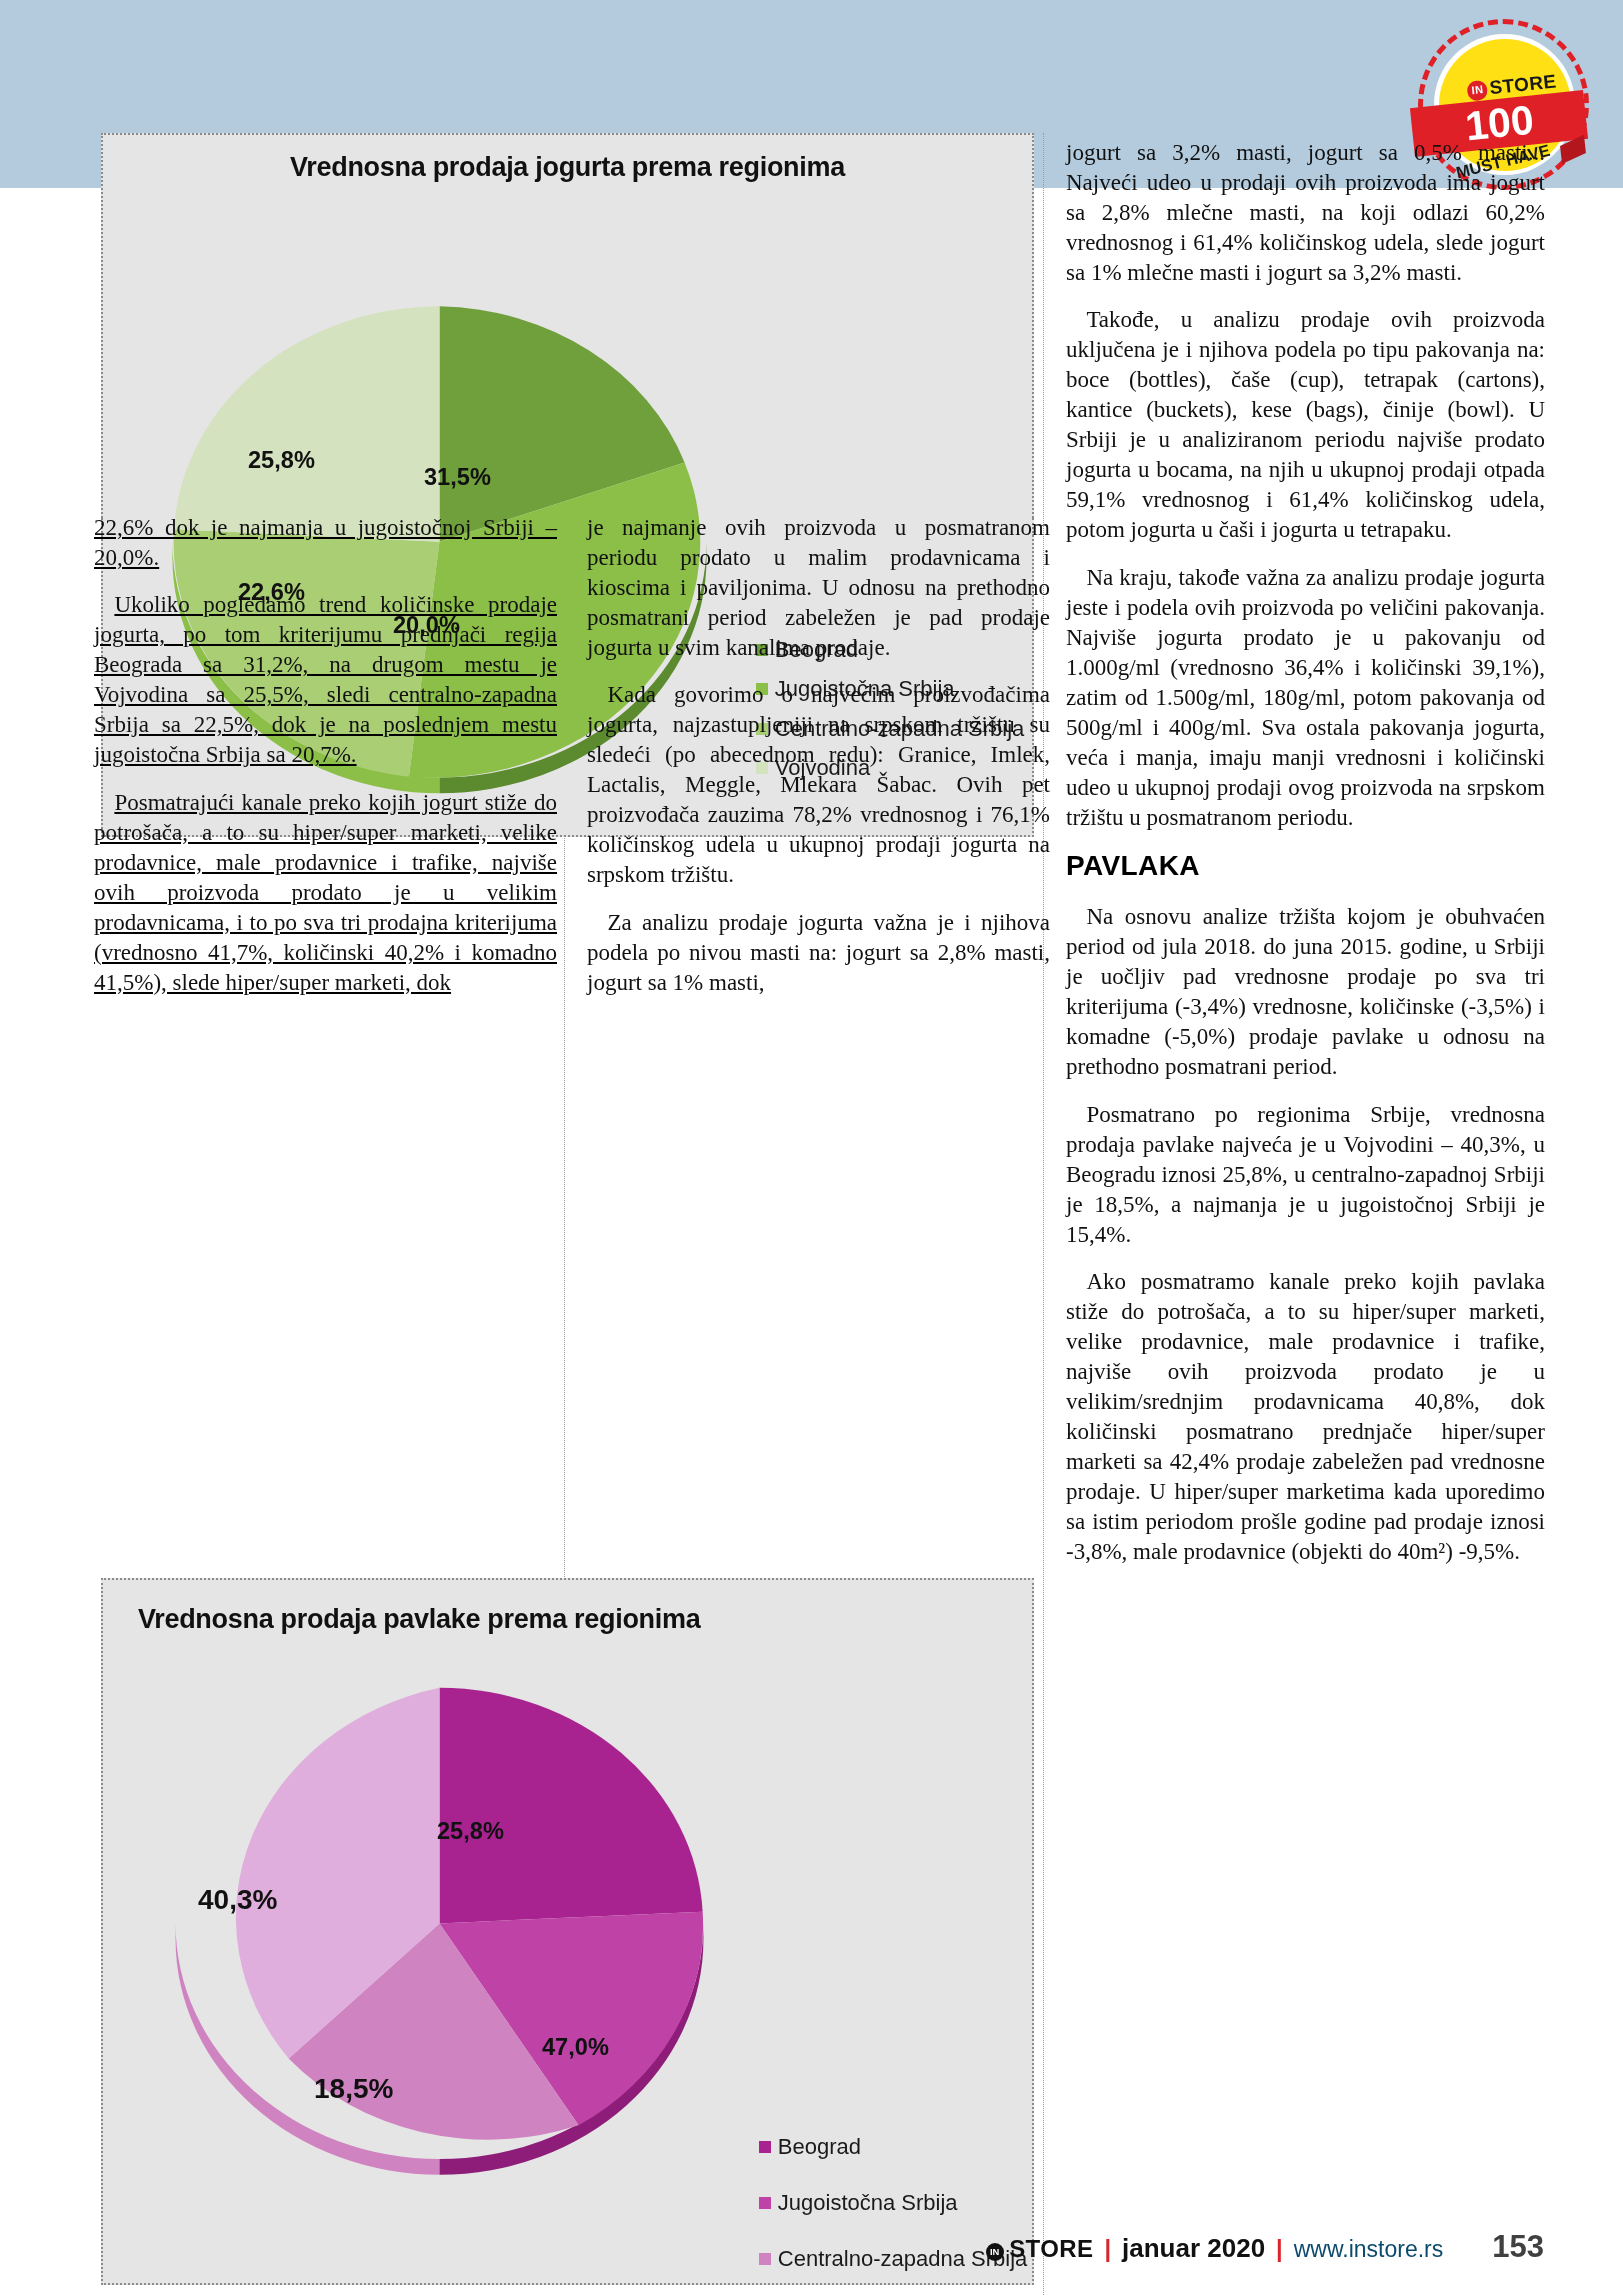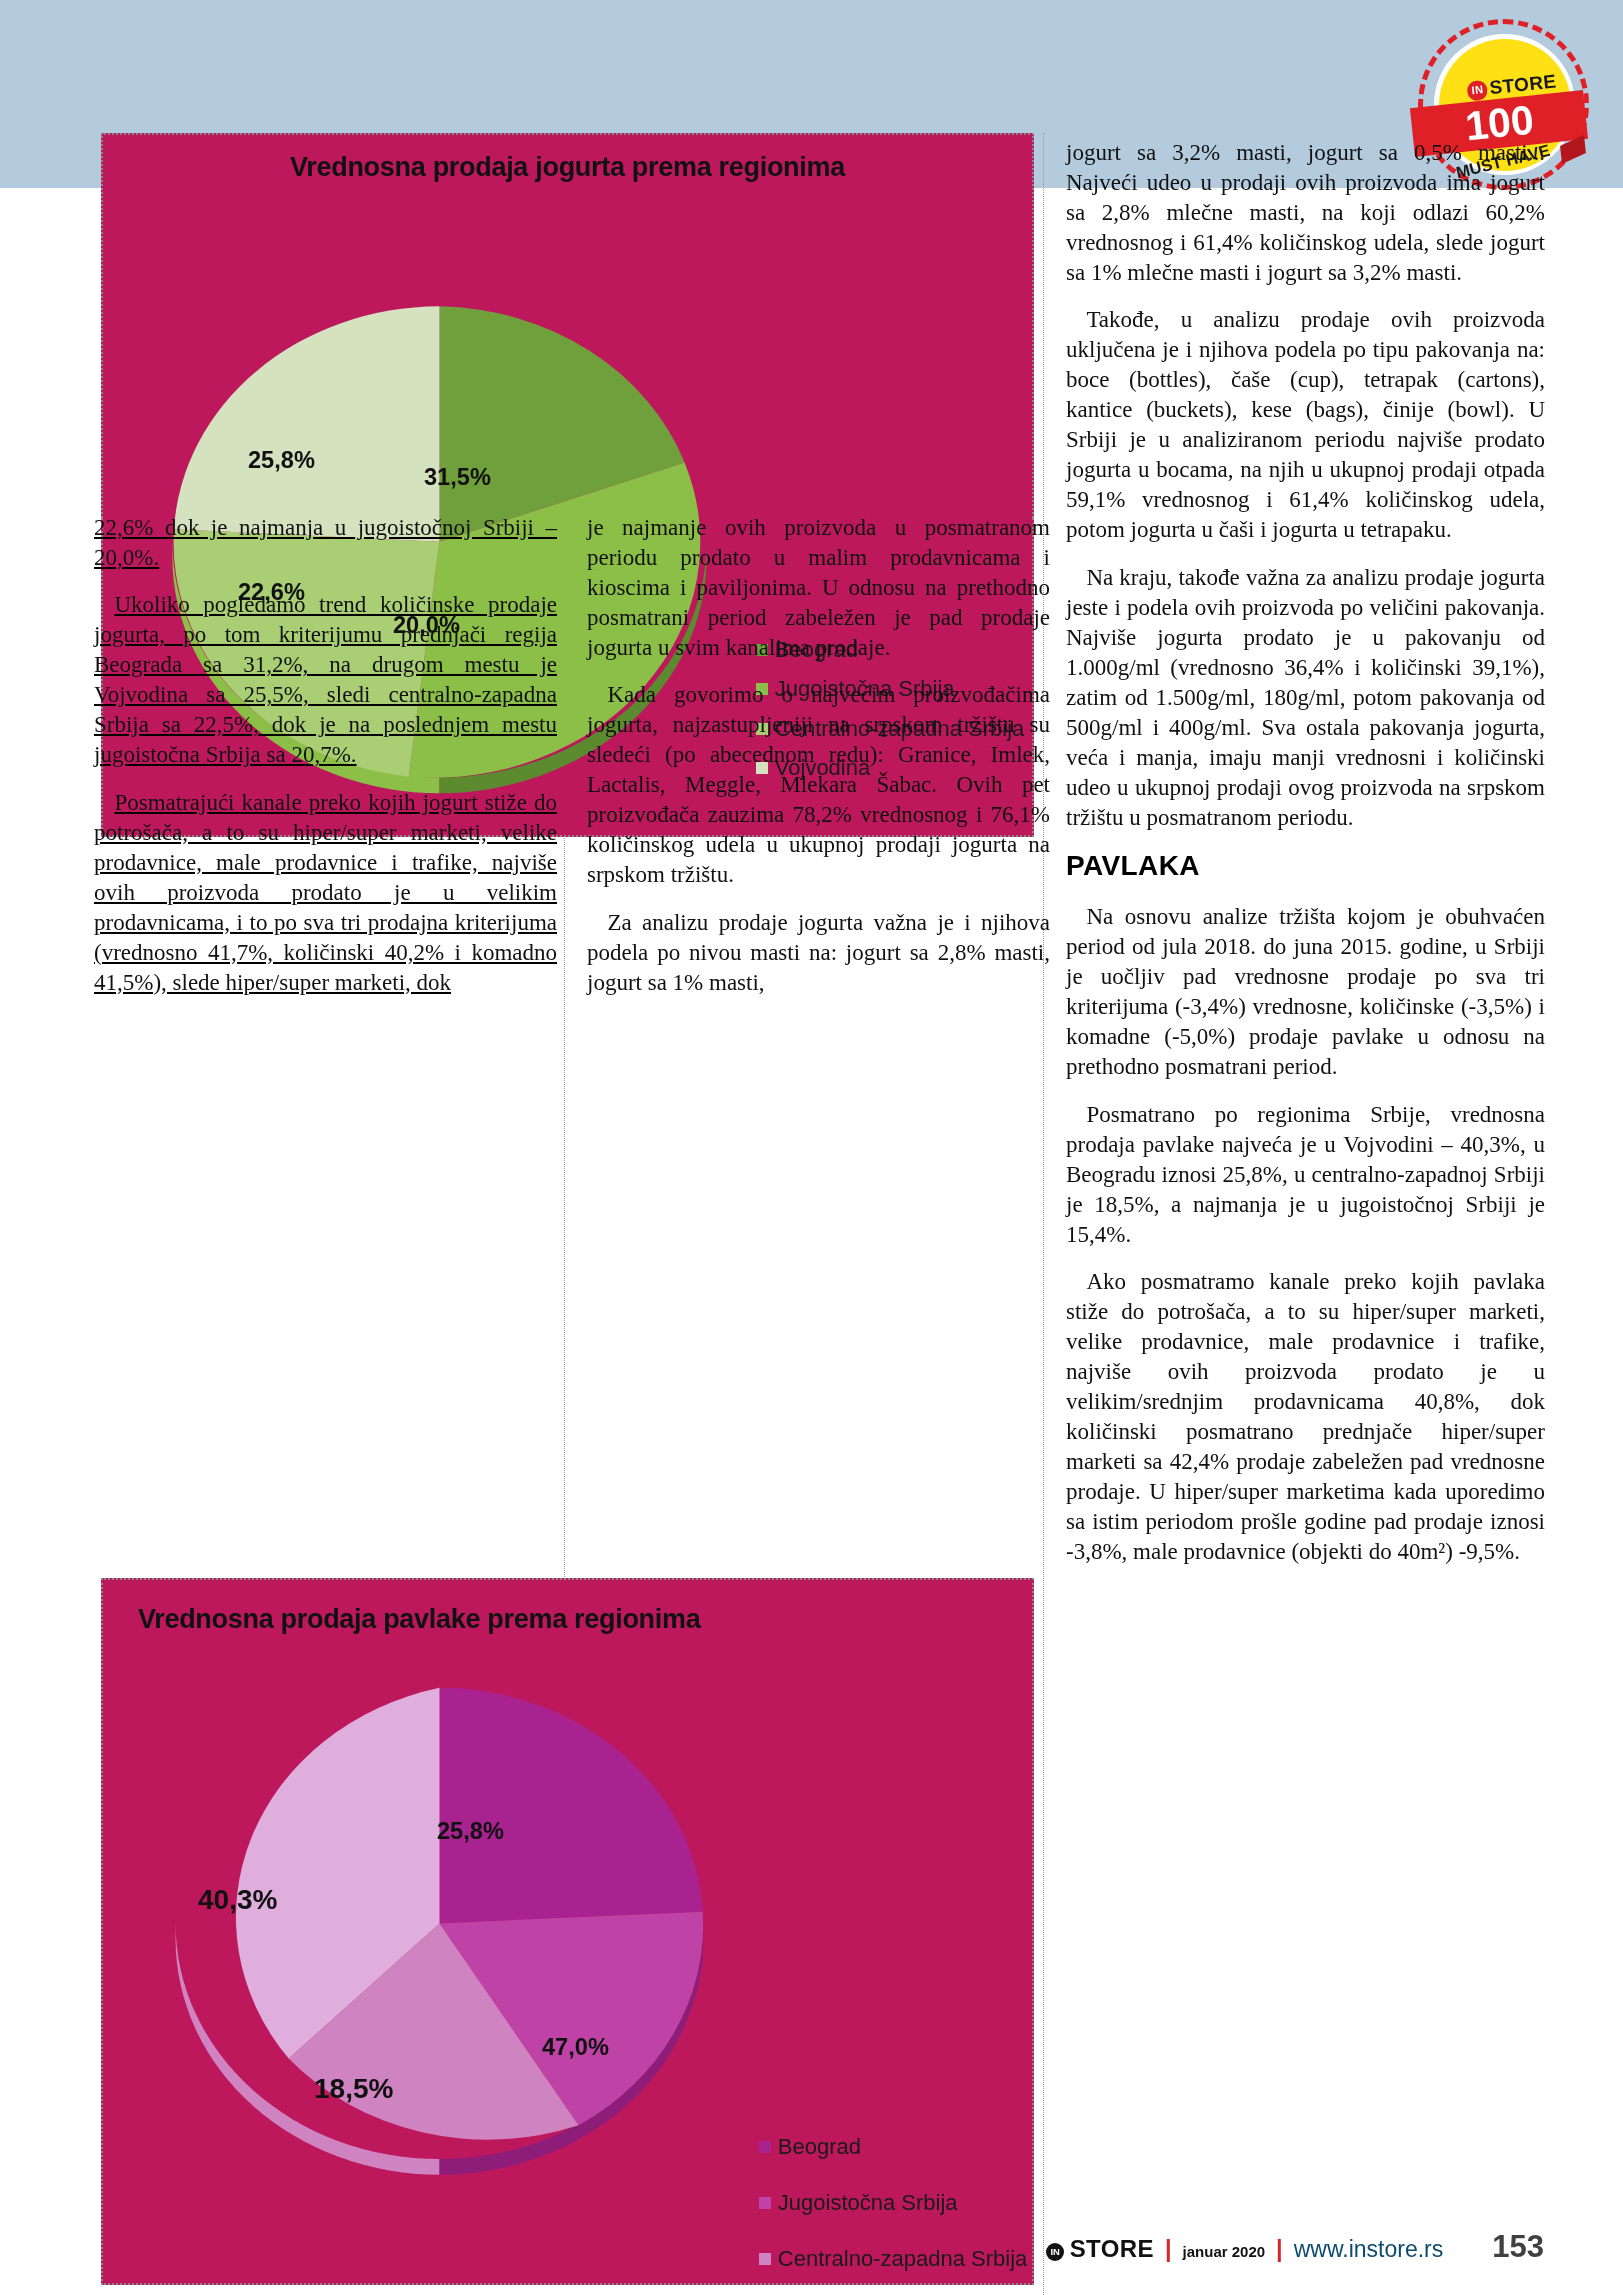--- a/index.html
+++ b/index.html
@@ -124,21 +124,21 @@
     font-family: "Liberation Sans", sans-serif;
     font-size: 28px; font-weight: bold;
     letter-spacing: 0.4px;
     color: #000000;
   }
 
   
   .chart-box {
     position: absolute;
     border: 2.4px dotted #8a8a8a;
-    background: #be185d;
+    background: #e5e5e5;
   }
   .chart-title {
     position: absolute;
     top: 17.3px; left: 0; width: 100%;
     text-align: center;
     font-family: "Liberation Sans", sans-serif;
     font-weight: bold;
     font-size: 27px;
     color: #111111;
     letter-spacing: -0.3px;
@@ -184,21 +184,21 @@
   .f-logo-mark {
     display: inline-block;
     width: 18px; height: 18px; border-radius: 50%;
     background: #111; color: #fff;
     font-size: 9.4px; line-height: 18px; text-align: center;
     font-weight: bold; margin-right: 5.5px;
     position: relative; top: -1.6px;
   }
   .f-store { font-weight: bold; font-size: 24px; color: #111; letter-spacing: 0.4px; }
   .f-sep { color: #d8262c; font-size: 23.6px; margin: 0 11px; font-weight: bold; }
-  .f-date { font-weight: bold; font-size: 15px; color: #111; }
+  .f-date { font-weight: bold; font-size: 26px; color: #111; }
   .f-url { font-size: 23px; color: #0c4a6e; }
   .f-page { font-weight: bold; font-size: 31px; color: #404040; margin-left: 49px; }
 </style>
 </head>
 <body>
 
 <div id="top-band"></div>
 
 <div id="badge">
   <div class="badge-dash-ring"></div>

